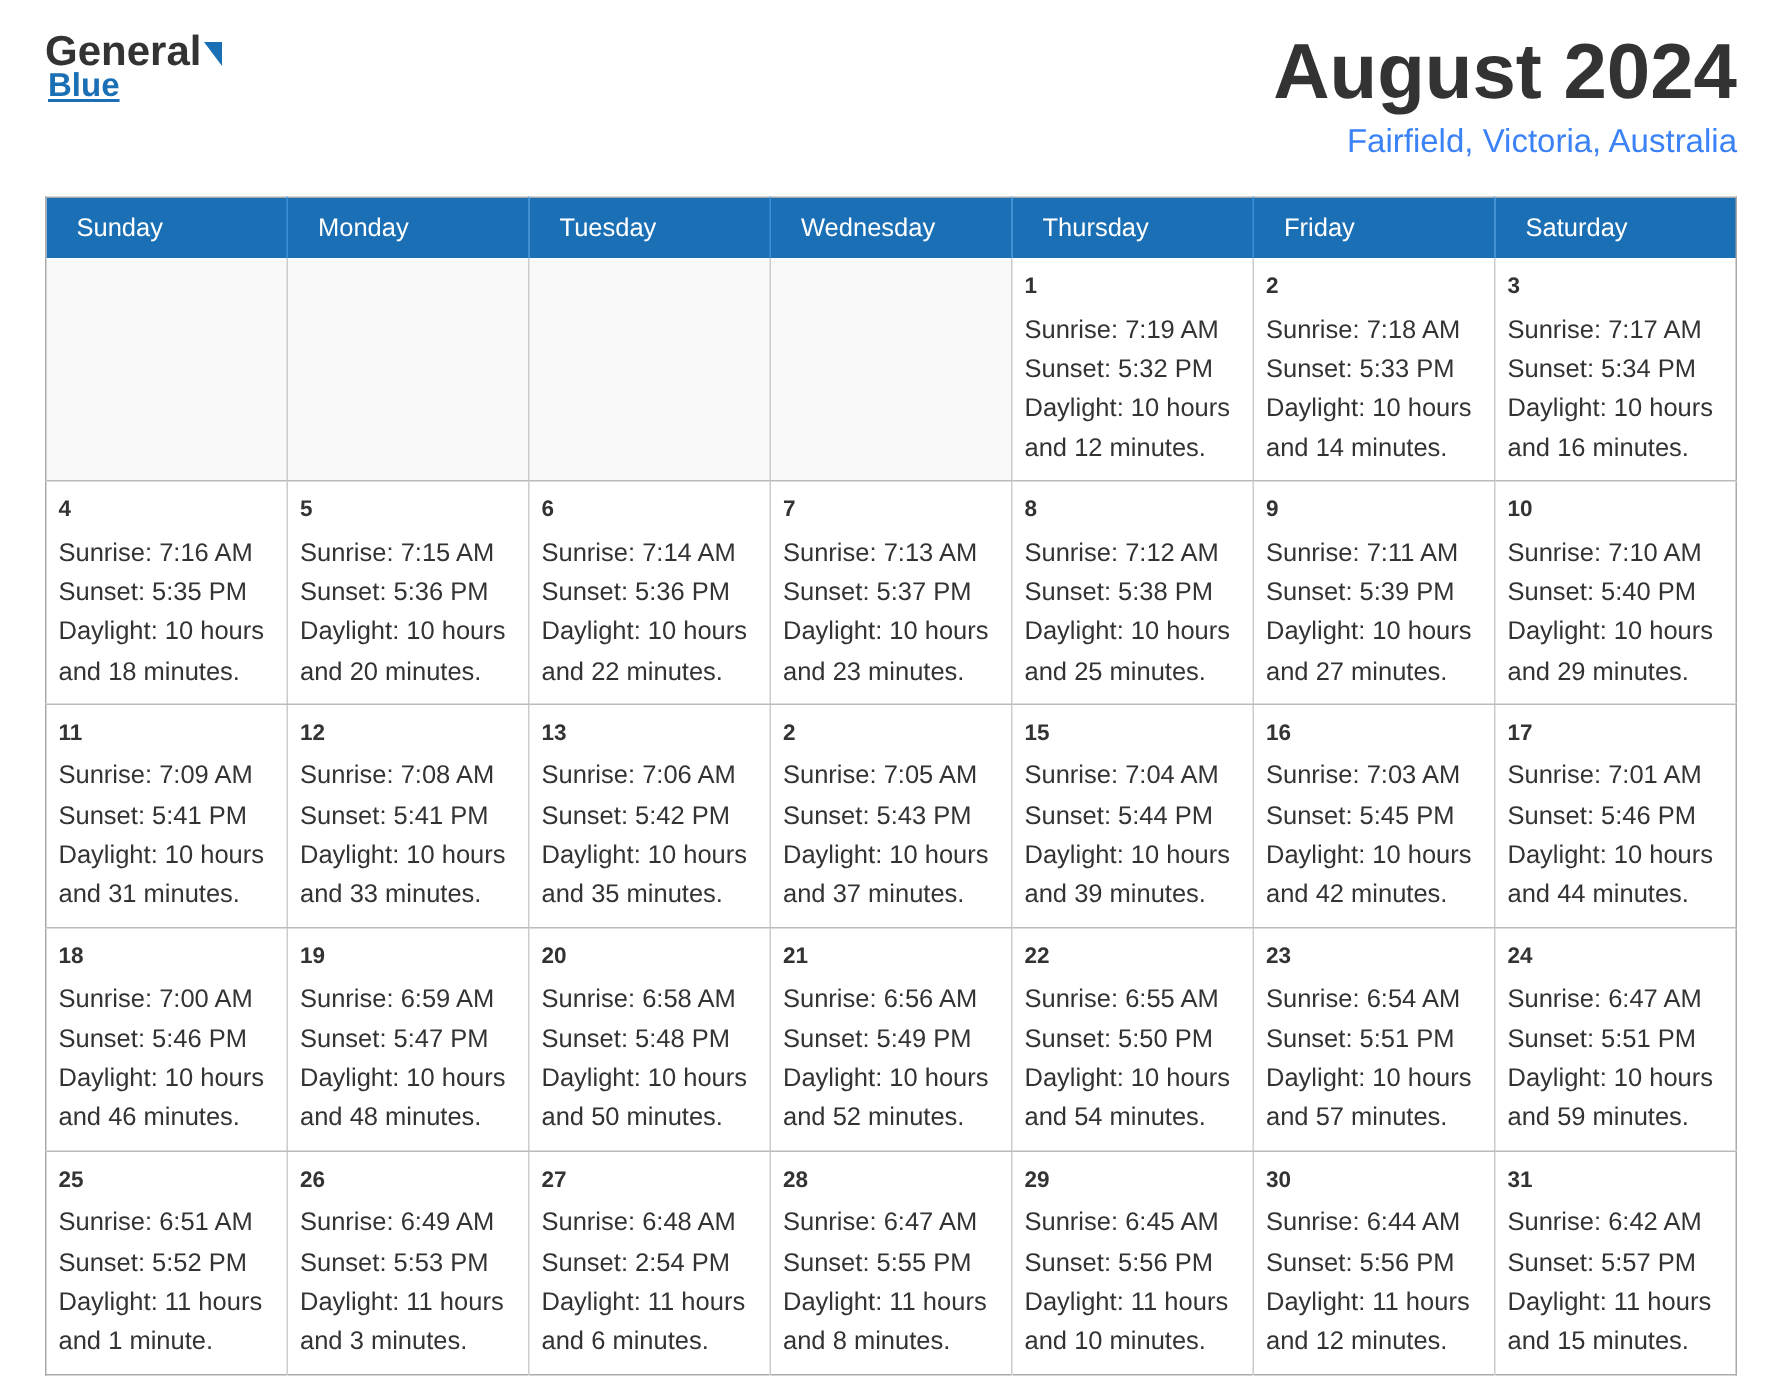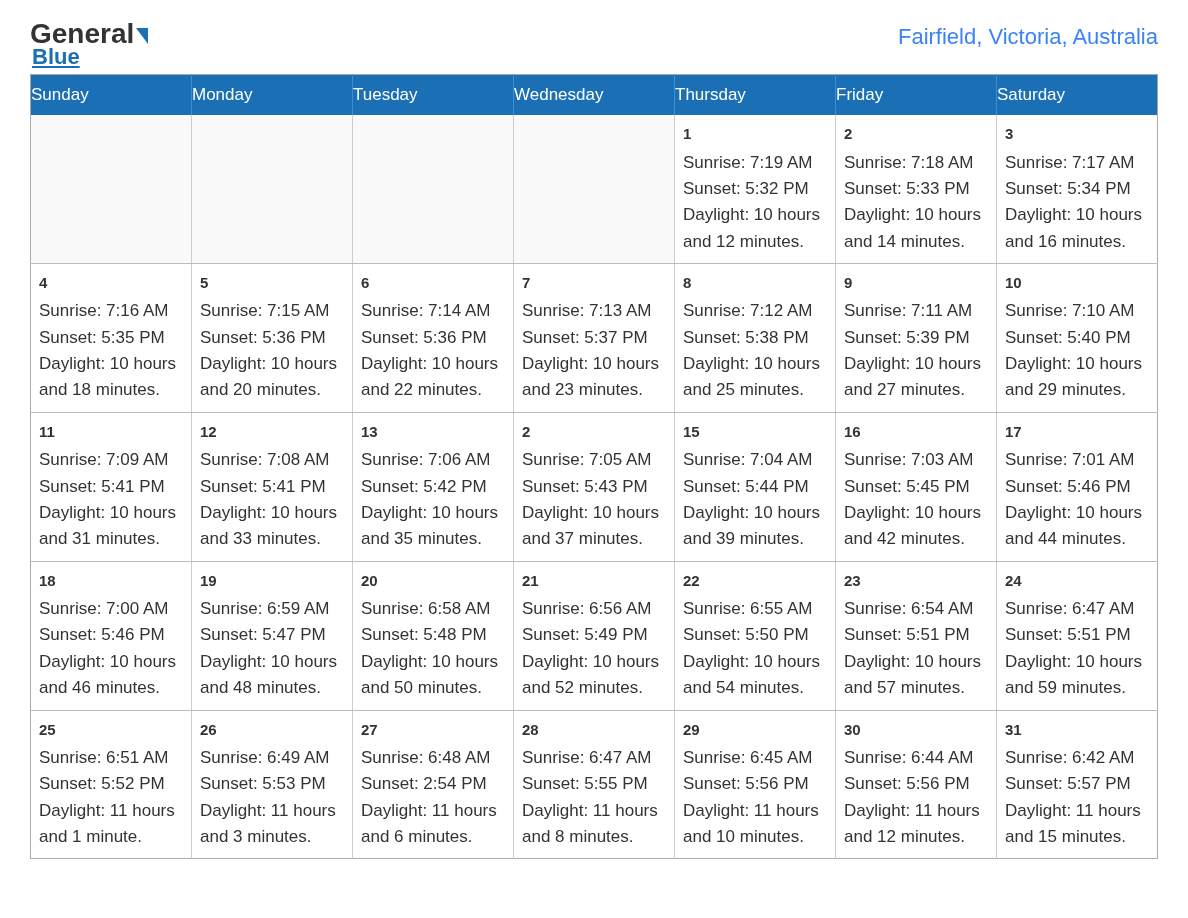--- a/index.html
+++ b/index.html
@@ -8,21 +8,21 @@
       background: #fff;
       color: #333;
       width: 1188px;
       min-height: 918px;
       padding: 20px 30px;
     }
     .header {
       display: flex;
       justify-content: space-between;
       align-items: flex-start;
-      margin-bottom: 4px;
+      margin-bottom: 24px;
     }
     .logo-area {
       display: flex;
       flex-direction: column;
       align-items: flex-start;
     }
     .logo-text {
       font-size: 28px;
       font-weight: bold;
       color: #333;
@@ -54,21 +54,21 @@
       margin-top: 4px;
     }
     .calendar-table {
       width: 100%;
       border-collapse: collapse;
       border: 1px solid #aaa;
     }
     .calendar-table th {
       background-color: #1a6fb5;
       color: #fff;
-      padding: 10px 0;
+      padding: 10px 20px;
       font-size: 17px;
       font-weight: normal;
       text-align: left;
       border-right: 1px solid #3a8fd5;
     }
     .calendar-table th:last-child {
       border-right: none;
       margin-left: 27px;
     }
     .calendar-table td {
@@ -108,20 +108,21 @@
 <body>
 
 <div class="header">
   <div class="logo-area">
     <div class="logo-text">
       General<span style="display:inline-block;width:0;height:0;border-left:12px solid transparent;border-right:0px solid transparent;border-top:16px solid #1a6fb5;margin-left:2px;vertical-align:middle;"></span>
     </div>
     <div class="logo-blue-text">Blue</div>
   </div>
   <div class="title-area">
+    <div class="month-title">August 2024</div>
     <div class="location-title">Fairfield, Victoria, Australia</div>
   </div>
 </div>
 
 <table class="calendar-table">
   <thead>
     <tr>
       <th>Sunday</th>
       <th>Monday</th>
       <th>Tuesday</th>

